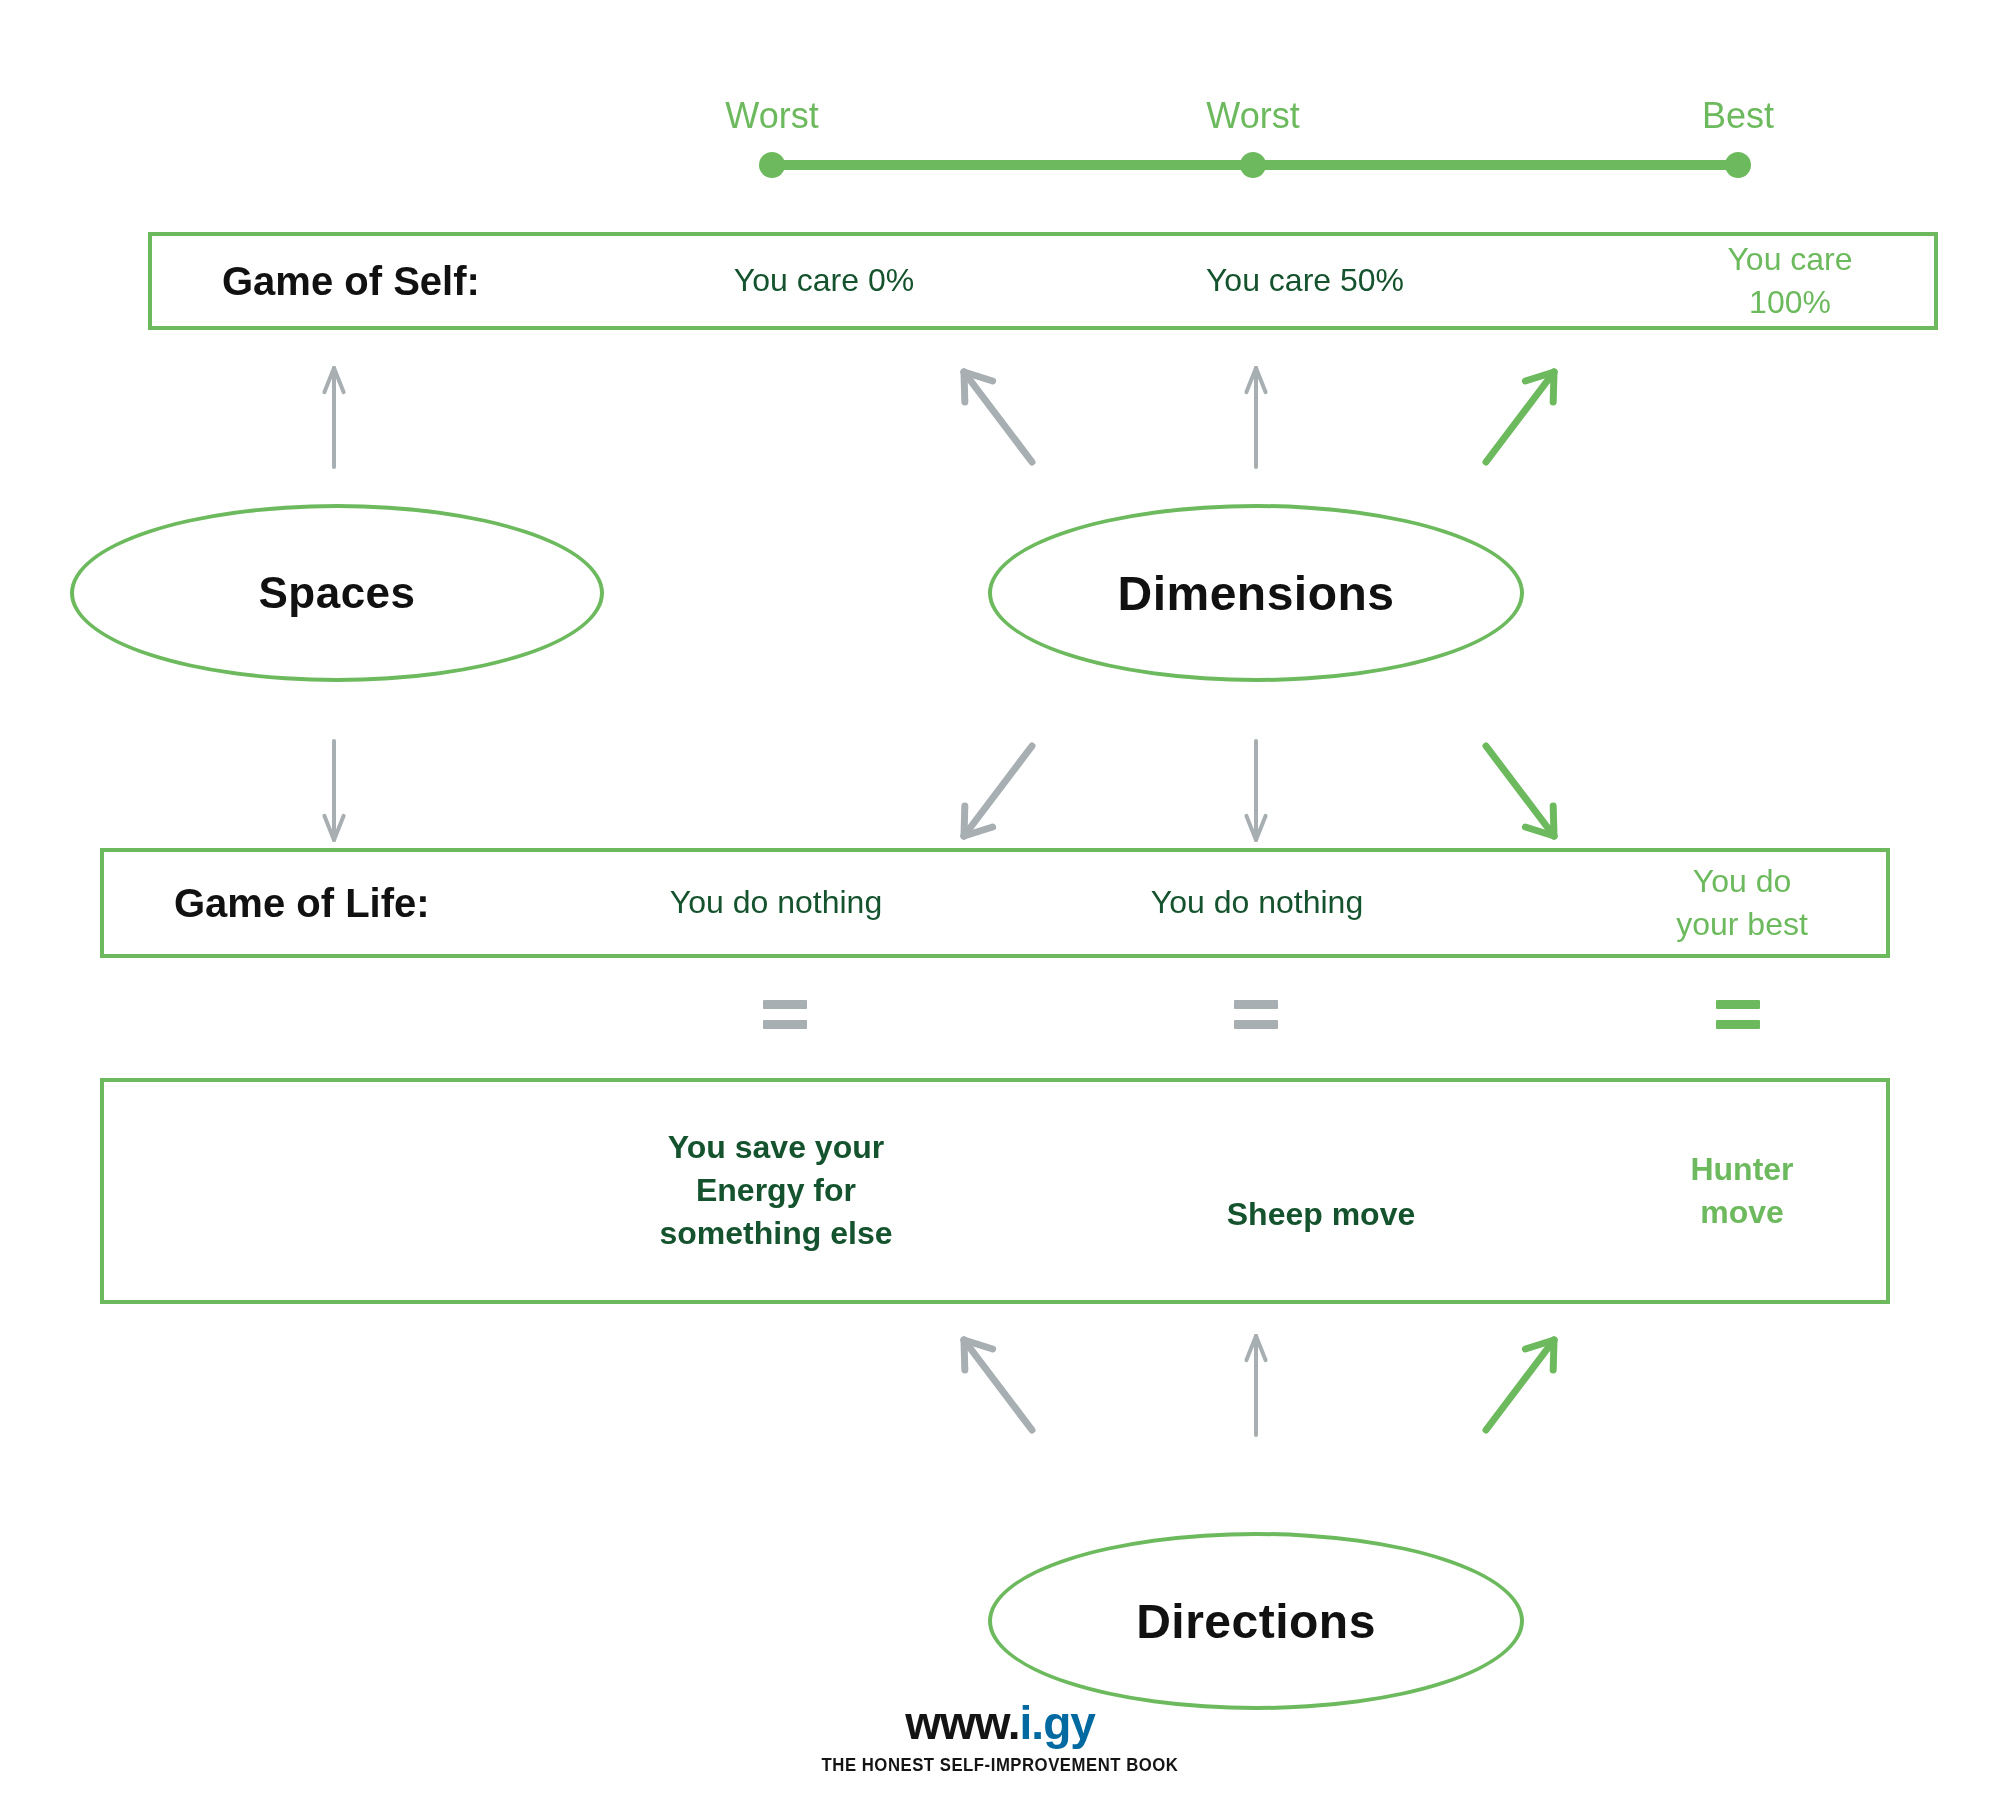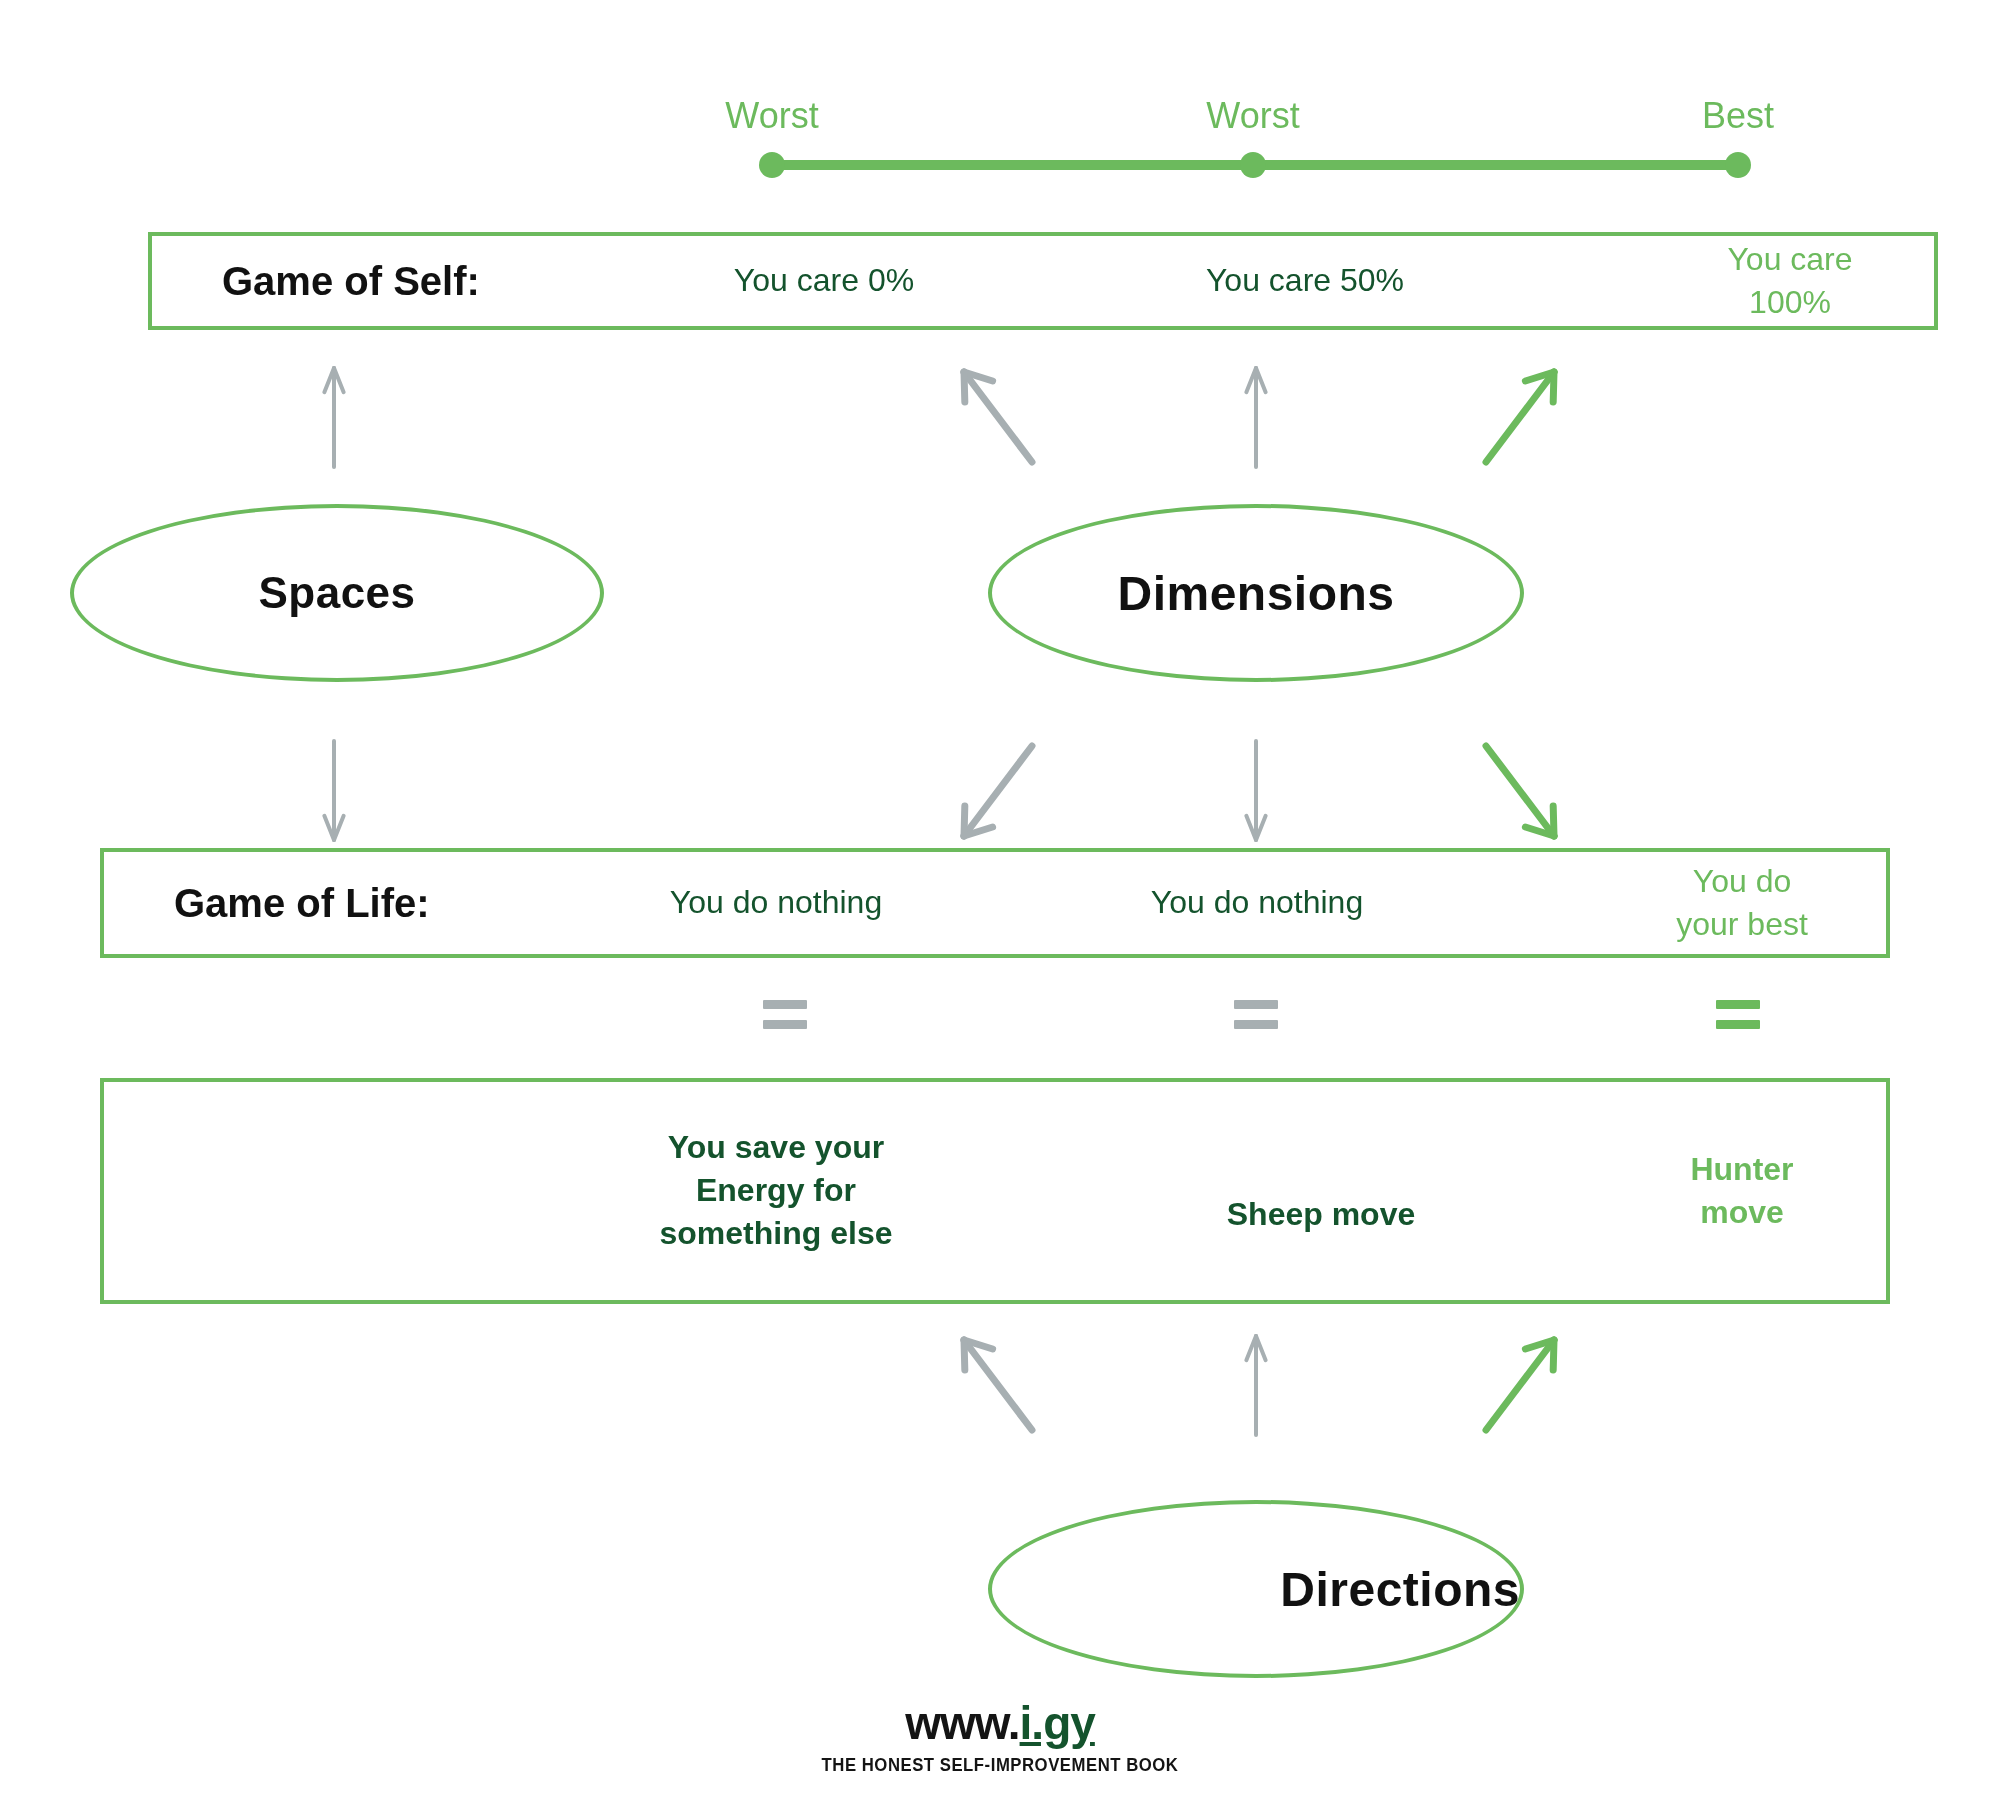--- a/index.html
+++ b/index.html
@@ -125,21 +125,21 @@
     width: 2000px;
     text-align: center;
   }
   .brand {
     font-size: 46px;
     font-weight: bold;
     letter-spacing: -1px;
     color: #141414;
     line-height: 1;
   }
-  .brand .g { color: #14532d; text-decoration: underline; }
+  .brand .g { color: #0369a1; }
   .tagline {
     margin-top: 8px;
     font-size: 19px;
     font-weight: bold;
     letter-spacing: 0.6px;
     color: #141414;
     font-family: "Liberation Sans Narrow", "Liberation Sans", sans-serif;
     transform: scaleX(0.88);
   }
 </style>
@@ -253,21 +253,21 @@
       </div>
     </div>
 
   <div id="ellipses-group">
       <div class="ellipse" style="left: 70px; top: 504px; width: 534px; height: 178px;">
         <span style="font-size: 44px;">Spaces</span>
       </div>
       <div class="ellipse" style="left: 988px; top: 504px; width: 536px; height: 178px;">
         <span style="font-size: 48px;">Dimensions</span>
       </div>
-      <div class="ellipse" style="left: 988px; top: 1500px; width: 536px; height: 178px; justify-content: flex-end;">
+      <div class="ellipse" style="left: 988px; top: 1532px; width: 536px; height: 178px;">
         <span style="font-size: 48px;">Directions</span>
       </div>
     </div>
 
   <div id="footer" style="top:1700px">
     <div class="brand"><span>www.</span><span class="g">i.gy</span></div>
     <div class="tagline">THE HONEST SELF-IMPROVEMENT BOOK</div>
   </div>
 
 </div>

